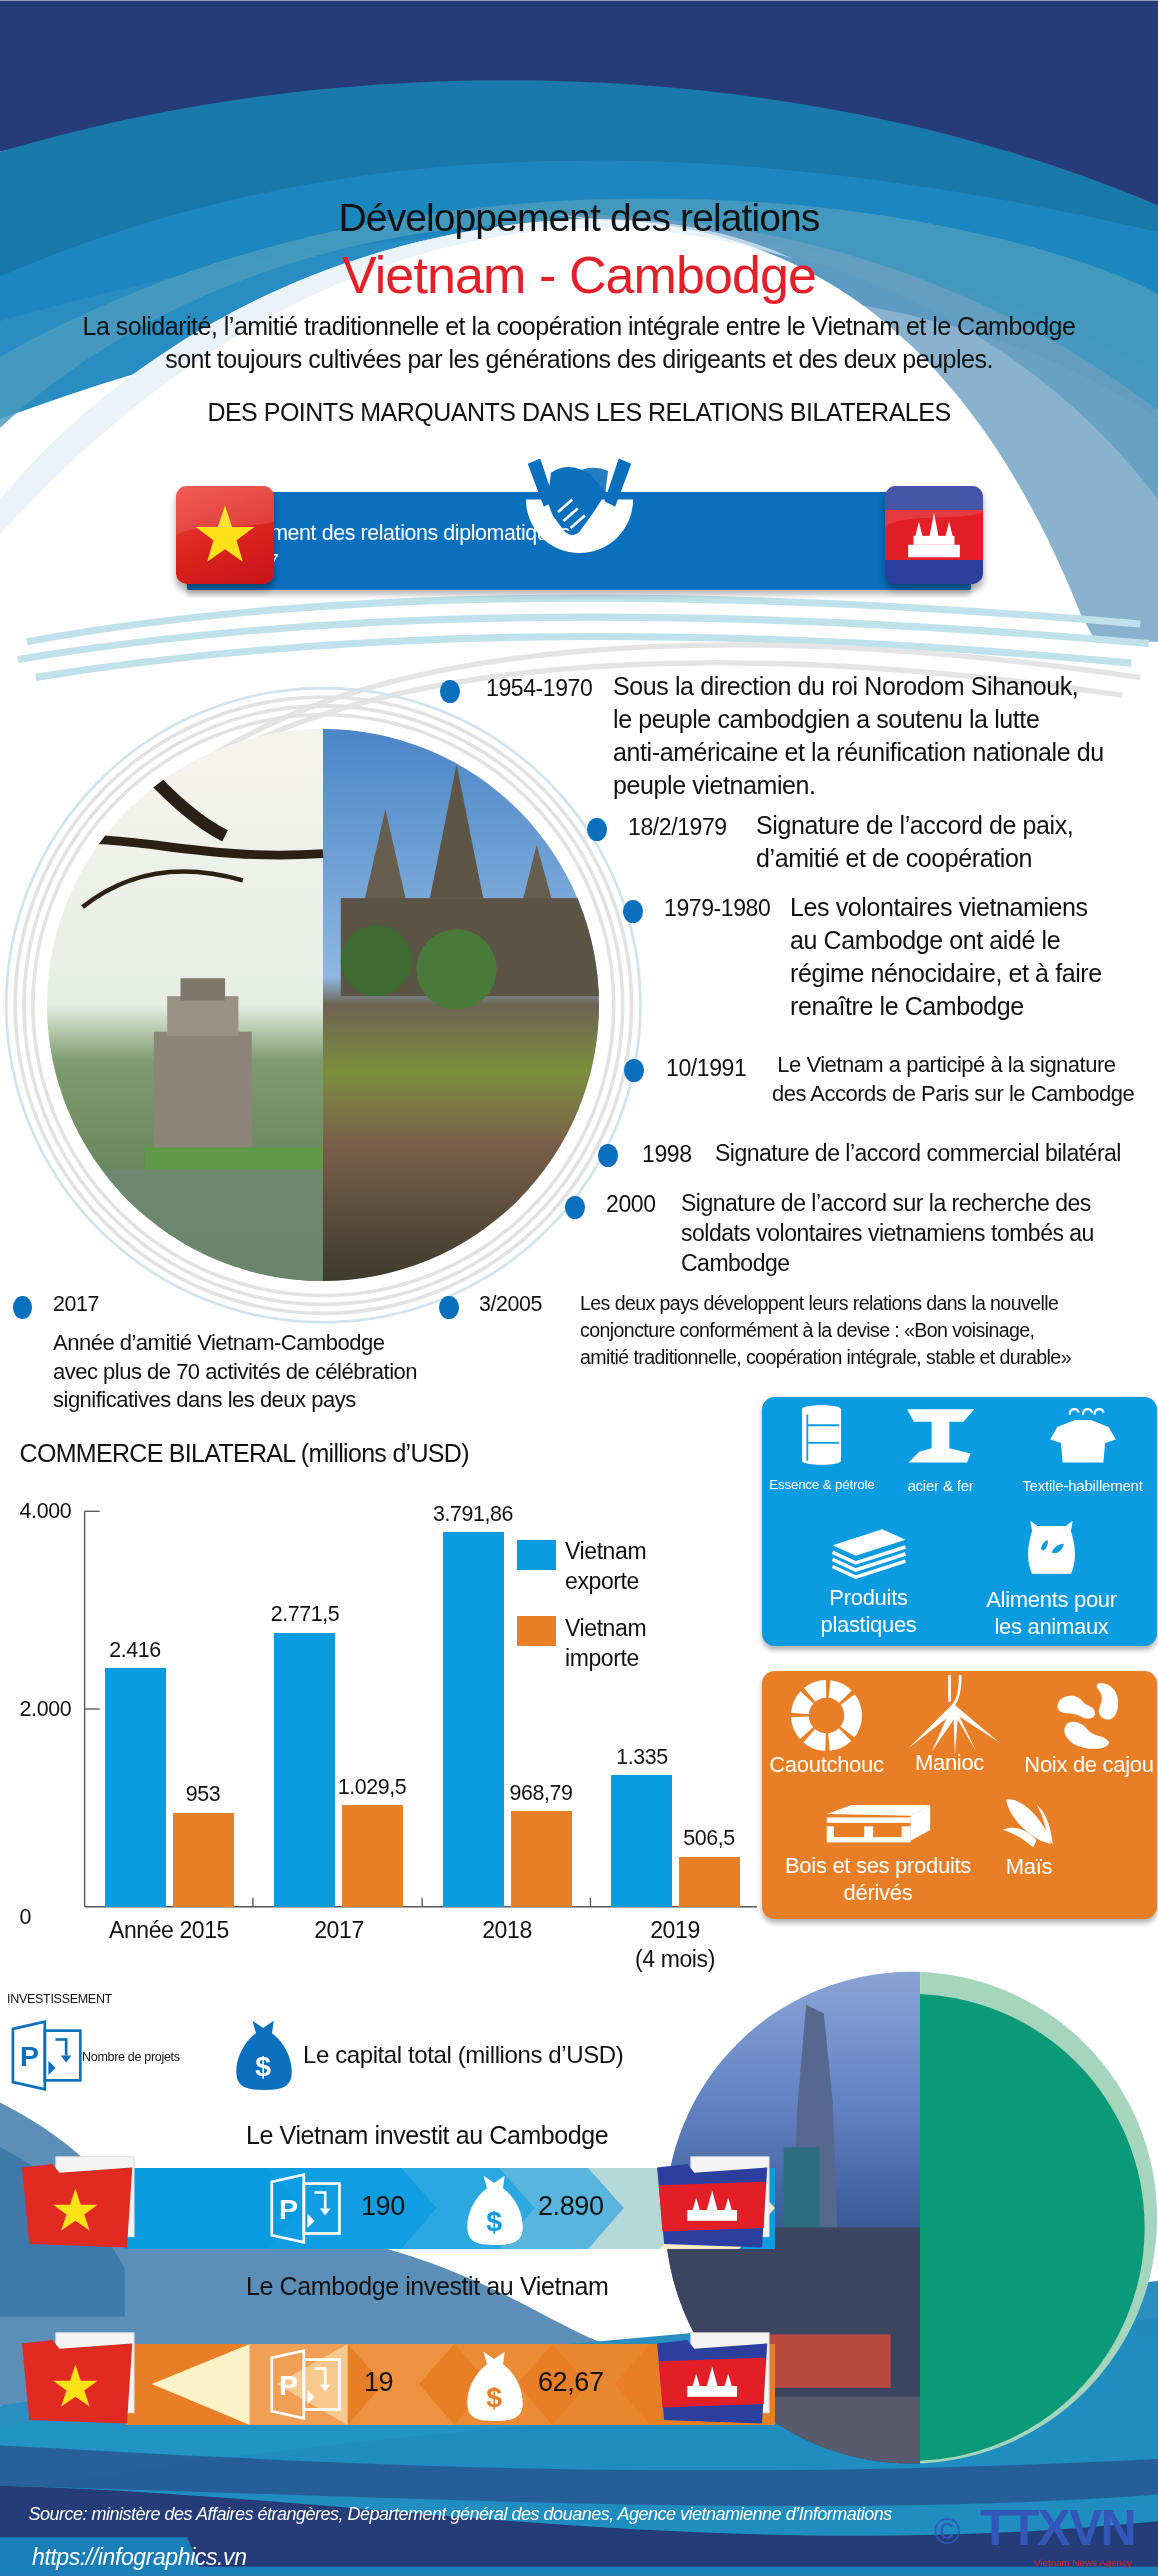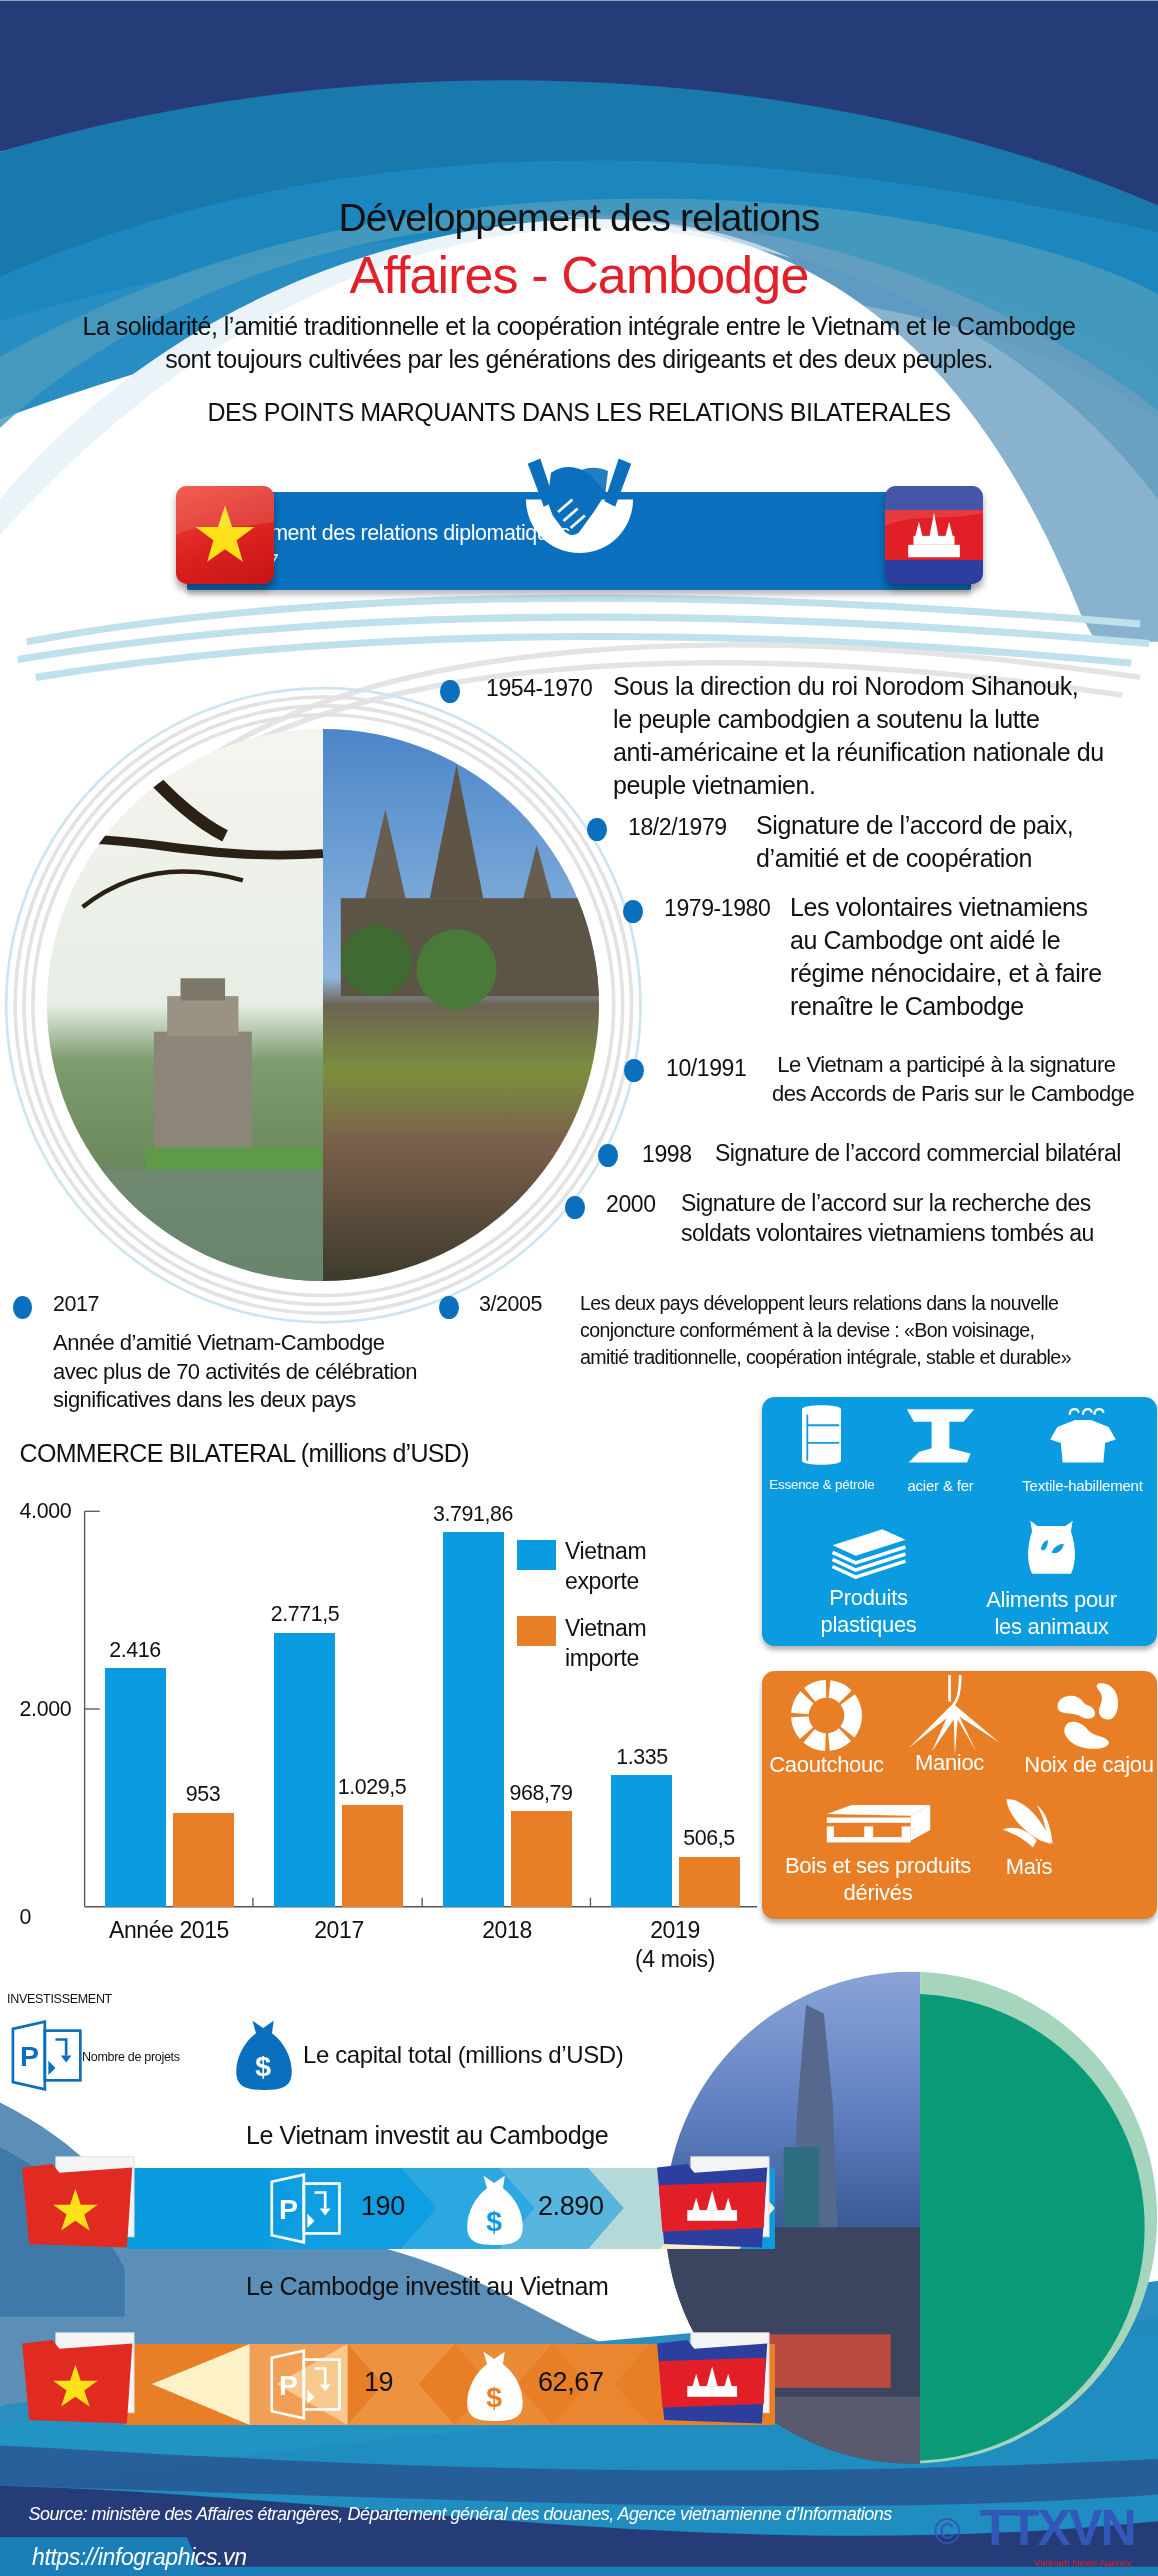--- a/index.html
+++ b/index.html
@@ -108,21 +108,21 @@
   <path d="M0 2700 C400 2640 900 2620 1300 2560 V2891 H0 Z" fill="#2a8fc0"></path>
   <path d="M0 2722 C300 2690 700 2700 1300 2620 V2891 H0 Z" fill="#2294c4"></path>
   <path d="M600 2722 C850 2700 1100 2640 1300 2600 V2891 H0 V2800 C200 2760 400 2740 600 2722 Z" fill="#1e88bd" opacity="0.6"></path>
   <path d="M0 2790 C400 2800 800 2880 1300 2830 V2891 H0 Z" fill="#263c78"></path>
   <path d="M0 2745 C300 2760 700 2790 1300 2760 V2800 C900 2830 400 2800 0 2790 Z" fill="#2a4a8a" opacity="0.7"></path>
   <path d="M0 2848 L210 2848 L228 2891 L0 2891 Z" fill="#1a7fb8"></path>
   <rect x="0" y="2881" width="1300" height="10" fill="#1a7fb8"></rect>
 </svg>
 
 <div class="abs title1">Développement des relations</div>
-<div class="abs title2">Affaires - Cambodge</div>
+<div class="abs title2">Vietnam - Cambodge</div>
 <div class="abs intro">
   <div>La solidarité, l’amitié traditionnelle et la coopération intégrale entre le Vietnam et le Cambodge</div>
   <div>sont toujours cultivées par les générations des dirigeants et des deux peuples.</div>
 </div>
 <div class="abs section-head">DES POINTS MARQUANTS DANS LES RELATIONS BILATERALES</div>
 
 <div class="abs banner"></div>
 <svg class="abs handshake-bubble" viewBox="0 0 160 130">
   <path d="M20 60 A60 60 0 0 0 140 60 Z" fill="#ffffff"></path>
   <g fill="#0a6fbd">
@@ -240,20 +240,21 @@
 <div class="abs tl-date" style="left:642px;top:1141px">1998</div>
 <div class="abs tl-text-sm" style="left:715px;top:1139px;width:442px;font-size:23px">
   <div>Signature de l’accord commercial bilatéral</div>
 </div>
 
 <div class="abs dot" style="left:565px;top:1196px"></div>
 <div class="abs tl-date" style="left:606px;top:1191px">2000</div>
 <div class="abs tl-text-sm" style="left:681px;top:1188px;width:472px;font-size:23px;line-height:30px">
   <div>Signature de l’accord sur la recherche des</div>
   <div>soldats volontaires vietnamiens tombés au</div>
+  <div>Cambodge</div>
 </div>
 
 <div class="abs dot" style="left:439px;top:1296px"></div>
 <div class="abs tl-date" style="left:479px;top:1292px;font-size:21.4px">3/2005</div>
 <div class="abs tl-text-sm" style="left:580px;top:1290px;width:578px;font-size:19.6px;line-height:27px;letter-spacing:-0.6px">
   <div>Les deux pays développent leurs relations dans la  nouvelle</div>
   <div>conjoncture conformément à la devise : «Bon voisinage,</div>
   <div>amitié traditionnelle, coopération intégrale, stable et durable»</div>
 </div>
 

